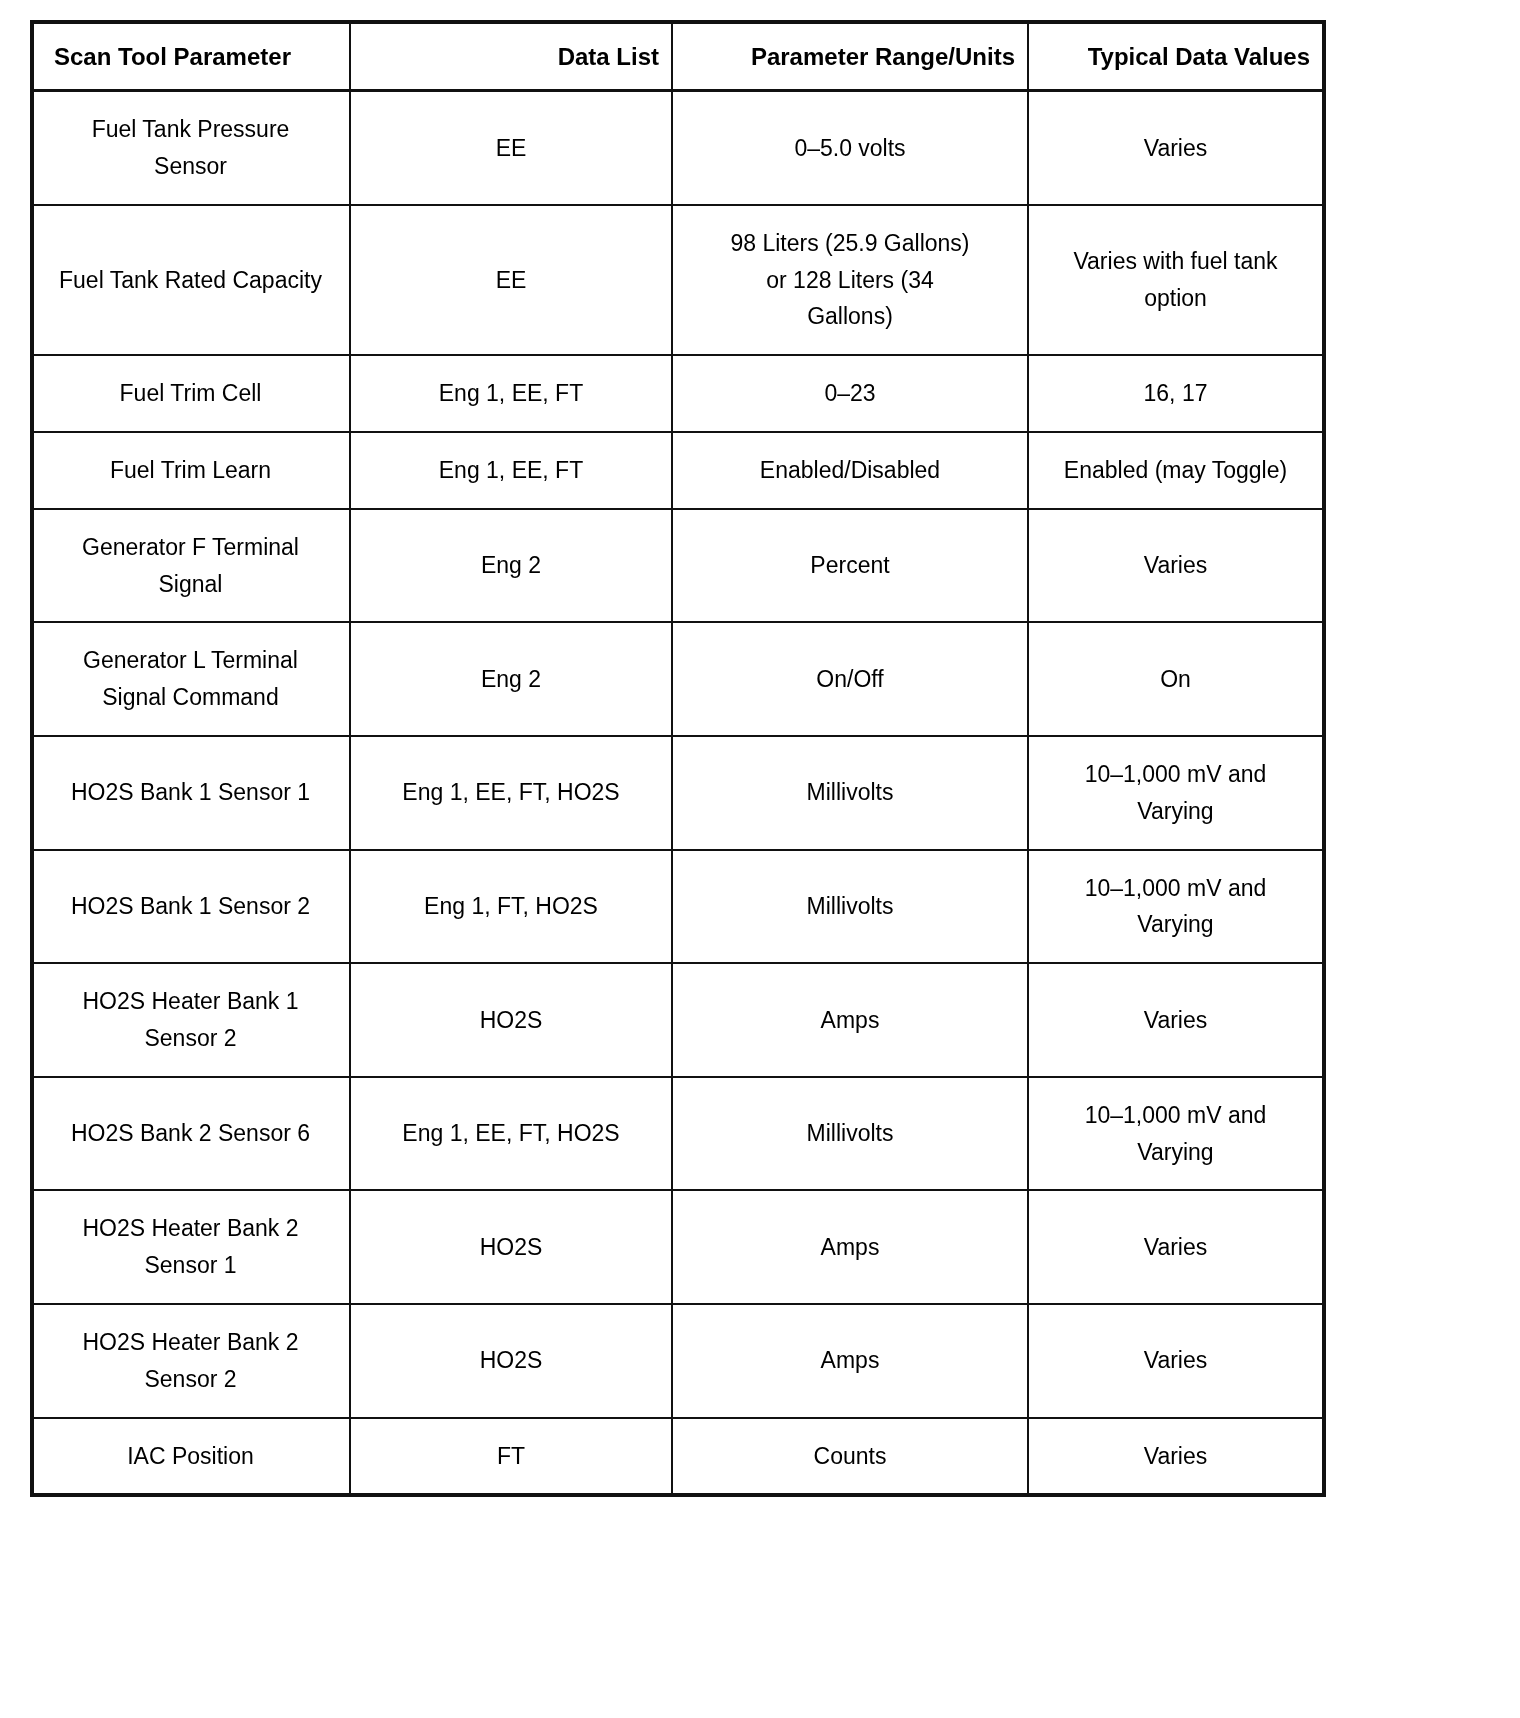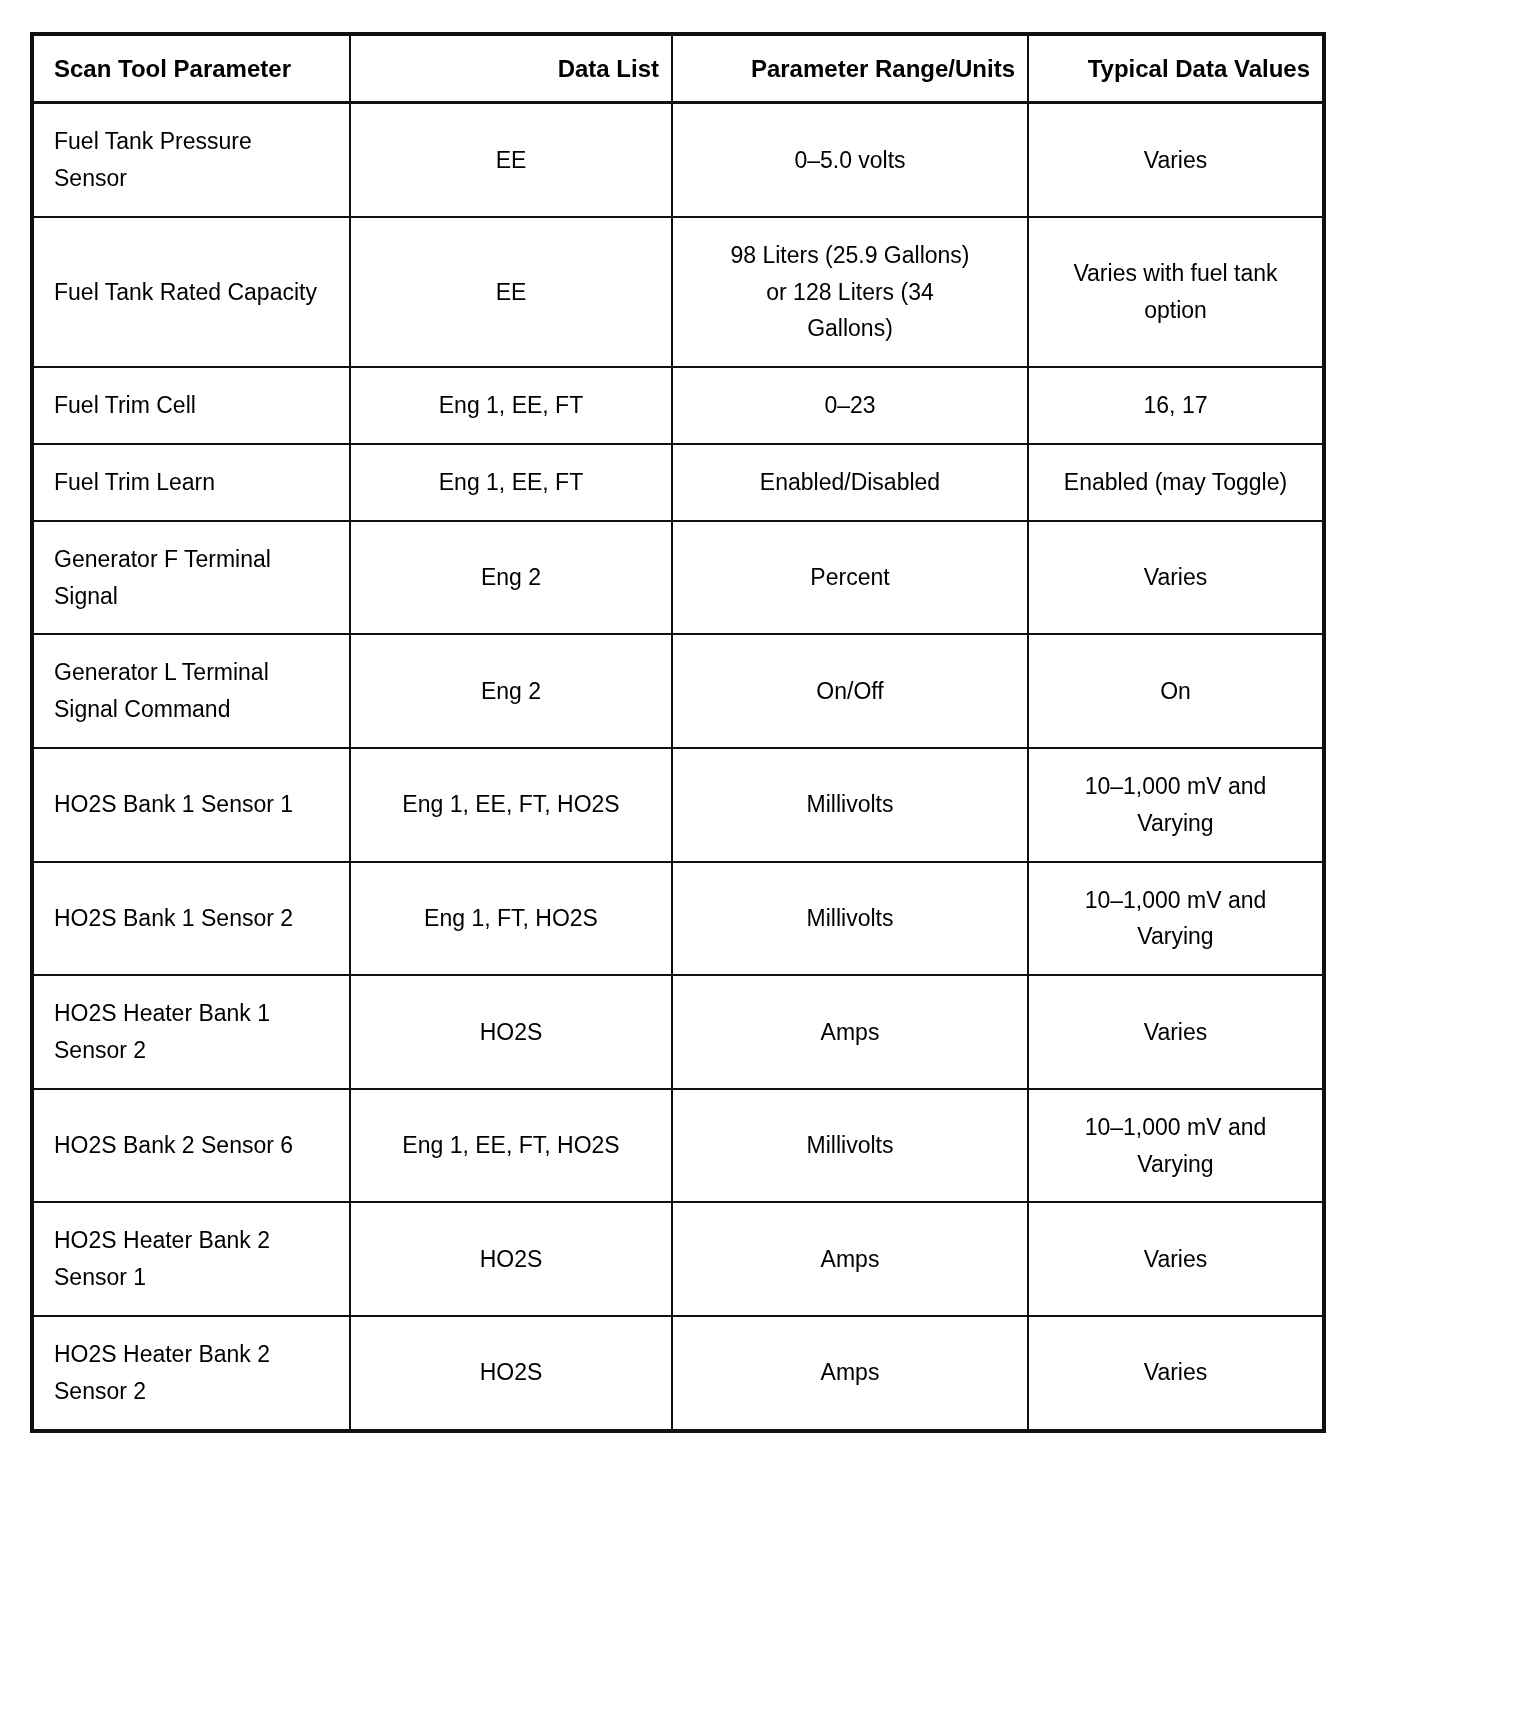--- a/index.html
+++ b/index.html
@@ -10,21 +10,21 @@
   body {
     font-family: "Liberation Sans", "DejaVu Sans", sans-serif;
     color: #000000;
     -webkit-font-smoothing: antialiased;
   }
   .page {
     width: 1360px;
     min-height: 1718px;
     box-sizing: border-box;
     background: #ffffff;
-    padding: 32px 0 30px 30px;
+    padding: 20px 0 30px 30px;
   }
   table.scan-table {
     border-collapse: collapse;
     table-layout: fixed;
     border: 4px solid #111111;
   }
   table.scan-table col.c1 { width: 318px; }
   table.scan-table col.c2 { width: 322px; }
   table.scan-table col.c3 { width: 356px; }
   table.scan-table col.c4 { width: 296px; }
@@ -49,21 +49,21 @@
     font-size: 23px;
     font-weight: normal;
     line-height: 1.6;
     padding: 19px 24px;
     text-align: center;
     vertical-align: middle;
     background: #ffffff;
     word-wrap: break-word;
   }
   table.scan-table td.col-1 {
-    text-align: left;
+    text-align: center;
     padding-left: 20px;
     padding-right: 22px;
   }
   table.scan-table td.col-3 {
     padding-left: 52px;
     padding-right: 52px;
   }
   table.scan-table td.col-4 {
     padding-left: 24px;
     padding-right: 24px;
@@ -155,15 +155,21 @@
           <td class="col-2">HO2S</td>
           <td class="col-3">Amps</td>
           <td class="col-4">Varies</td>
         </tr>
         <tr>
           <td class="col-1">HO2S Heater Bank 2 Sensor 2</td>
           <td class="col-2">HO2S</td>
           <td class="col-3">Amps</td>
           <td class="col-4">Varies</td>
         </tr>
+        <tr>
+          <td class="col-1">IAC Position</td>
+          <td class="col-2">FT</td>
+          <td class="col-3">Counts</td>
+          <td class="col-4">Varies</td>
+        </tr>
       </tbody>
   </table>
 </div>
 
 </body></html>

